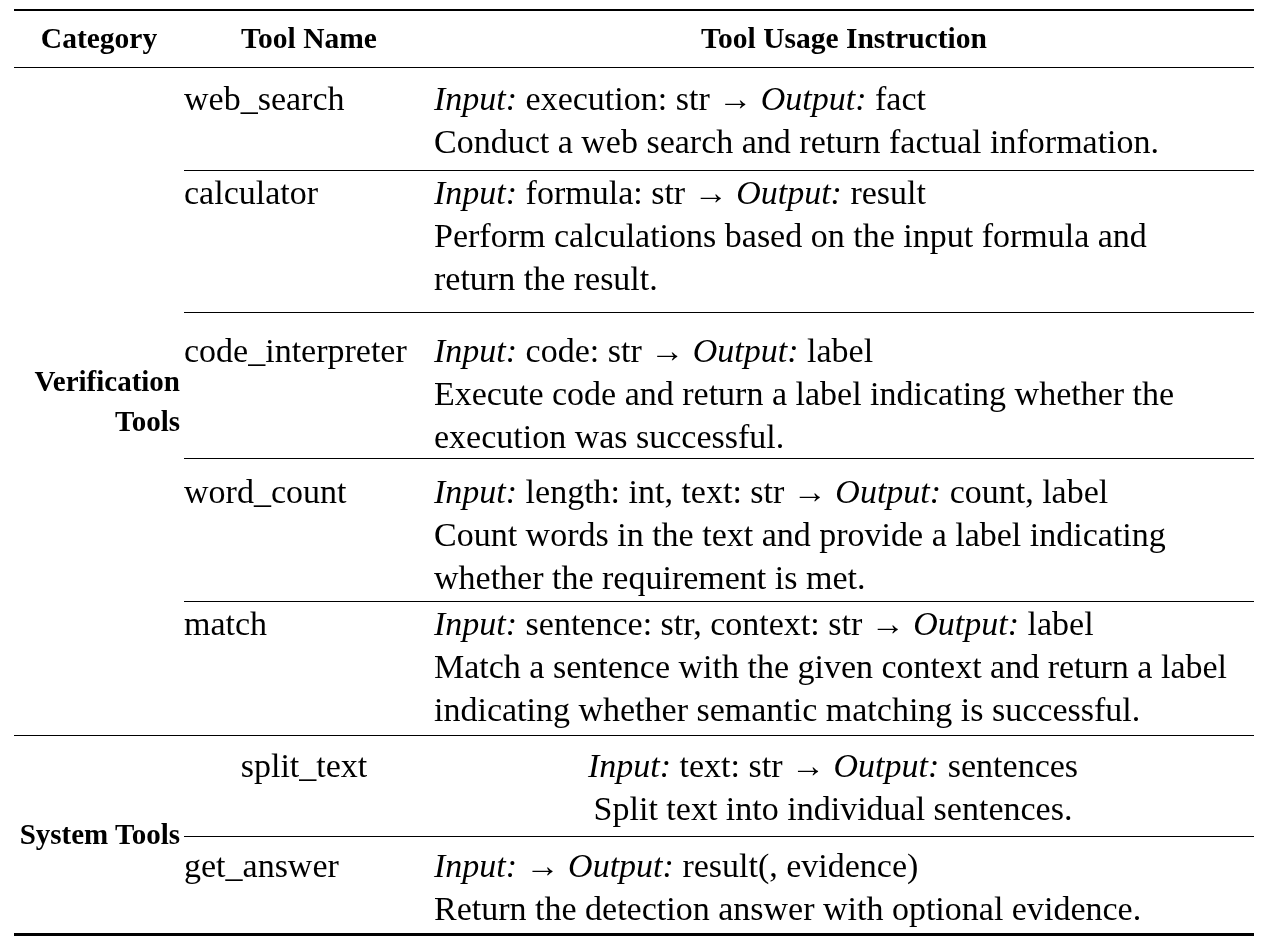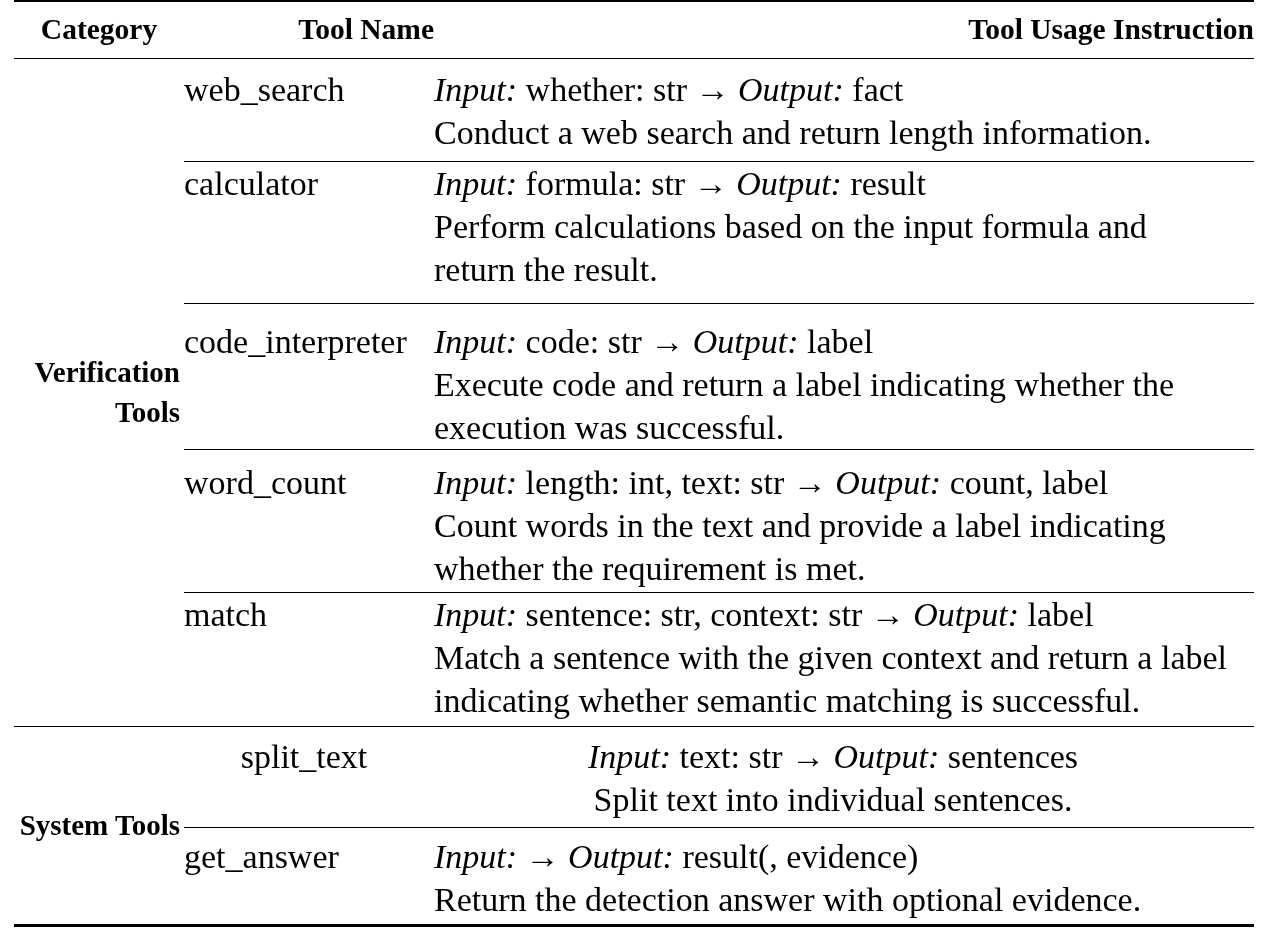--- a/index.html
+++ b/index.html
@@ -9,37 +9,37 @@
     width: 1261px;
     height: 936px;
     background: #ffffff;
     font-family: "Liberation Serif", serif;
     color: #000000;
     overflow: hidden;
   }
   table.tool-table {
     position: absolute;
     left: 14px;
-    top: 0;
+    top: 9px;
     width: 1240px;
     border-collapse: collapse;
     table-layout: fixed;
     border-top: 2.5px solid #000000;
     border-bottom: 3px solid #000000;
   }
   col.c1 { width: 170px; }
   col.c2 { width: 250px; }
   col.c3 { width: 820px; }
 
   thead tr { height: 57px; border-bottom: 1.8px solid #000000; }
   th {
     font-size: 29.5px;
     font-weight: bold;
     vertical-align: middle;
-    text-align: right;
+    text-align: center;
     padding: 0;
   }
   th.cat-h { text-align: center; }
 
   tbody.sec-verification { border-bottom: 1.8px solid #000000; }
 
   
   tbody tr + tr td { border-top: 1.2px solid #000000; }
 
   td { vertical-align: top; padding: 0; font-size: 34px; line-height: 43px; }
@@ -83,22 +83,22 @@
         <th class="tool-h">Tool Name</th>
         <th class="instr-h">Tool Usage Instruction</th>
       </tr>
     </thead>
 
     <tbody class="sec sec-verification">
       <tr class="r1">
         <td class="cat" rowspan="5">Verification Tools</td>
         <td class="tool">web_search</td>
         <td class="instr">
-          <div class="sig"><span class="it">Input:</span> <span>whether: str</span> <span>→</span> <span class="it">Output:</span> <span>fact</span></div>
-          <div class="desc">Conduct a web search and return length information.</div>
+          <div class="sig"><span class="it">Input:</span> <span>execution: str</span> <span>→</span> <span class="it">Output:</span> <span>fact</span></div>
+          <div class="desc">Conduct a web search and return factual information.</div>
         </td>
       </tr>
       <tr class="r2">
         <td class="tool">calculator</td>
         <td class="instr">
           <div class="sig"><span class="it">Input:</span> <span>formula: str</span> <span>→</span> <span class="it">Output:</span> <span>result</span></div>
           <div class="desc">Perform calculations based on the input formula and return the result.</div>
         </td>
       </tr>
       <tr class="r3">

